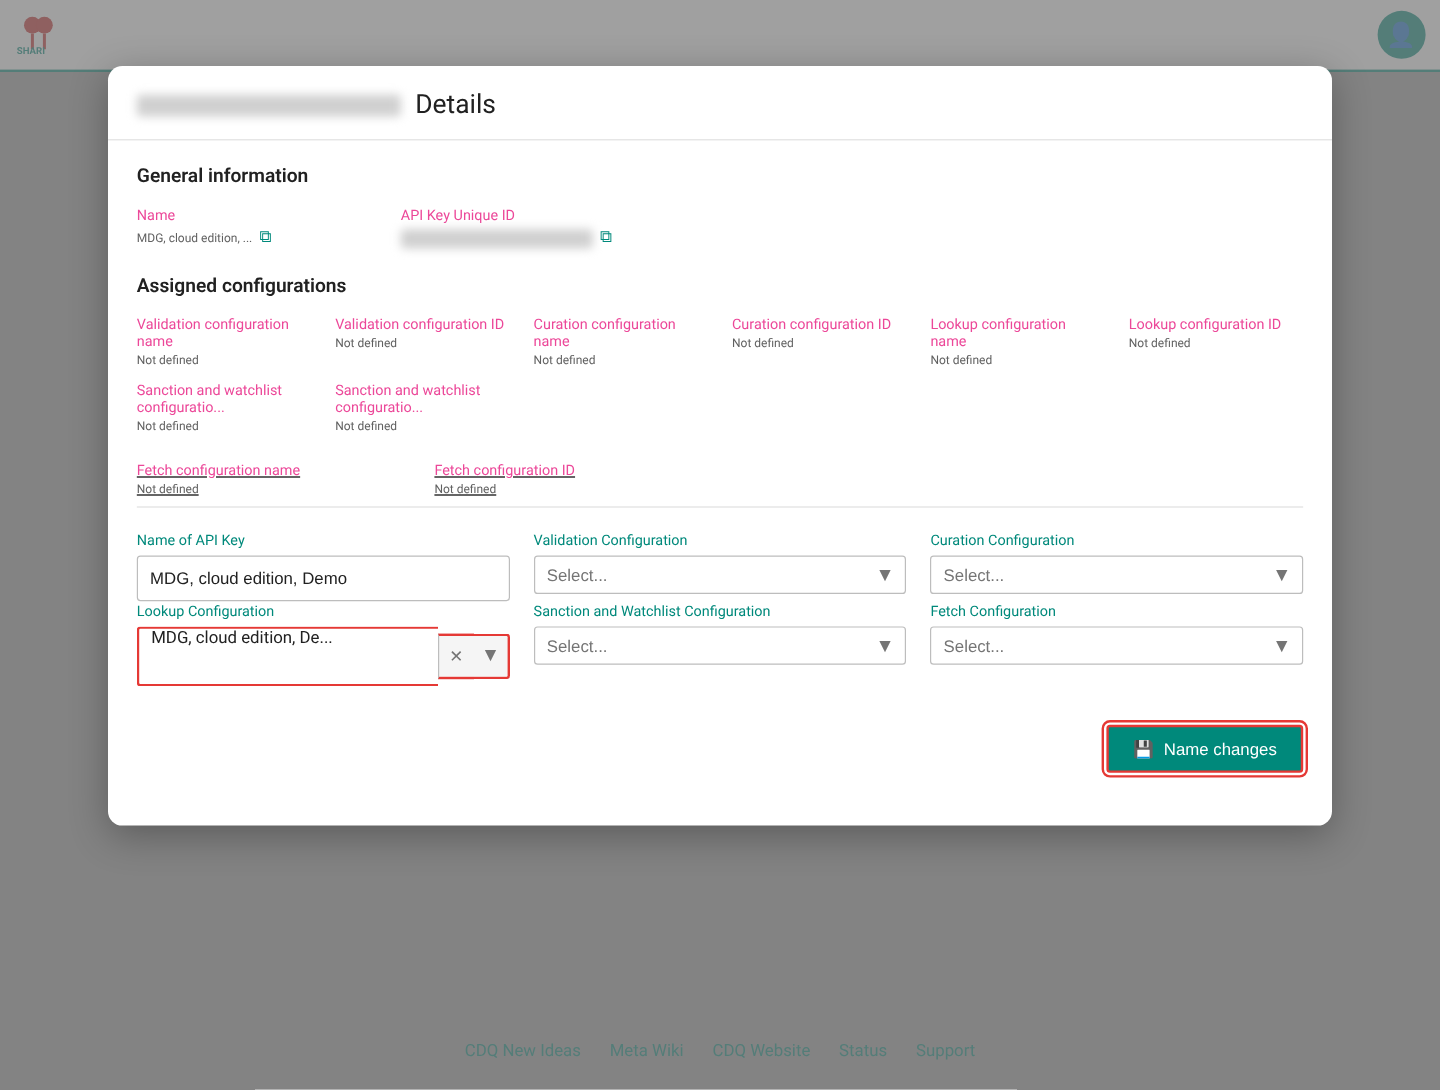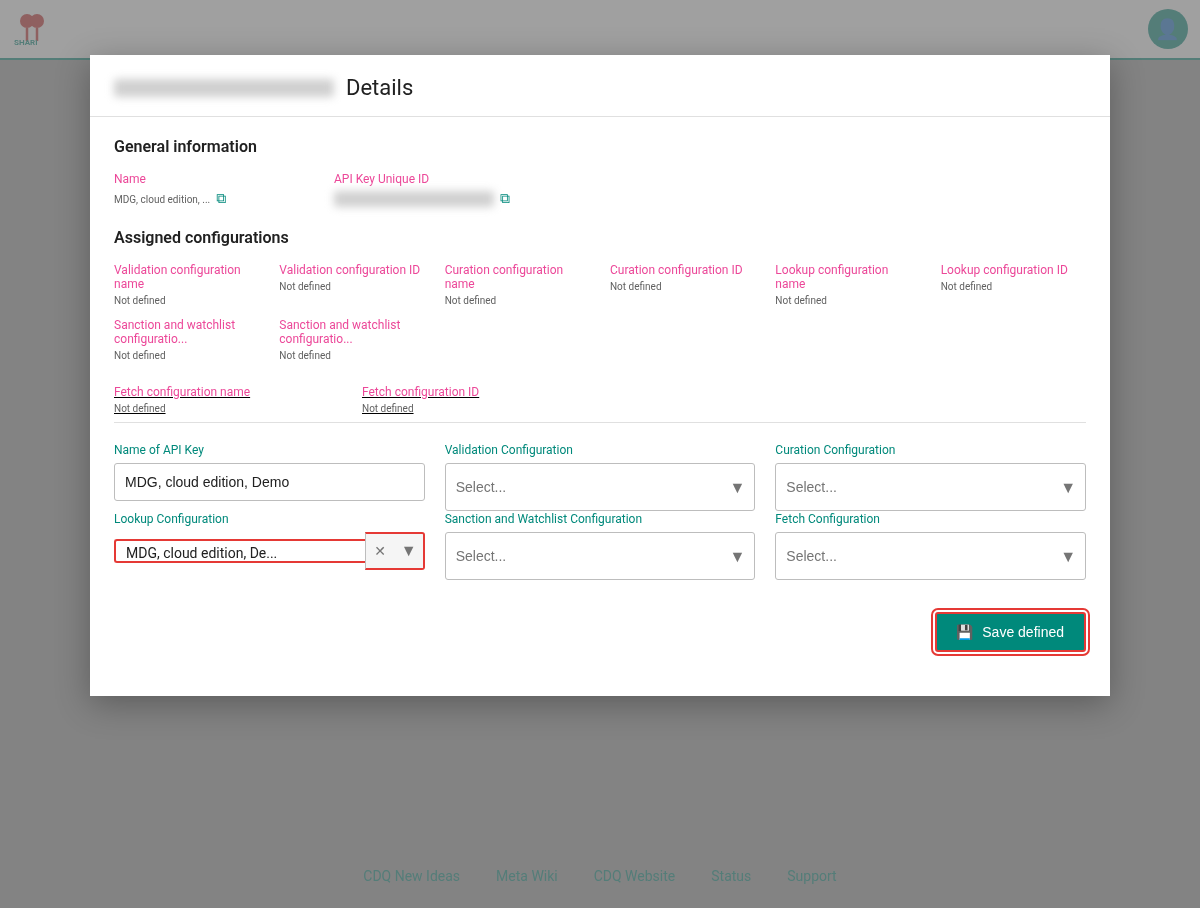--- a/index.html
+++ b/index.html
@@ -52,21 +52,21 @@
     }
 
     
     .modal {
       position: absolute;
       top: 55px;
       left: 50%;
       transform: translateX(-50%);
       width: 1020px;
       background: #fff;
-      border-radius: 0;
+      border-radius: 12px;
       box-shadow: 0 8px 32px rgba(0,0,0,0.3);
       z-index: 10;
       padding: 0 0 24px 0;
     }
 
     
     .modal-header {
       display: flex;
       align-items: center;
       padding: 20px 24px 16px 24px;
@@ -195,21 +195,21 @@
       outline: none;
     }
 
     
     .select-wrapper {
       position: relative;
       width: 100%;
     }
     .select-control {
       width: 100%;
-      height: 48px;
+      height: 32px;
       border: 1px solid #bdbdbd;
       border-radius: 3px;
       padding: 0 32px 0 10px;
       font-size: 14px;
       color: #757575;
       appearance: none;
       background: #fff;
       outline: none;
       cursor: pointer;
     }
@@ -225,30 +225,30 @@
 
     
     .lookup-select-wrapper {
       position: relative;
       width: 100%;
       display: flex;
       align-items: center;
     }
     .lookup-select-inner {
       flex: 1;
-      height: 24px;
+      height: 50px;
       border: 2px solid #e53935;
       border-right: none;
       border-radius: 3px 0 0 3px;
       padding: 0 10px;
       font-size: 14px;
       color: #212121;
       background: #fff;
       display: flex;
-      align-items: flex-end;
+      align-items: flex-start;
       overflow: hidden;
       white-space: nowrap;
     }
     .lookup-clear-btn {
       height: 38px;
       width: 30px;
       border: 2px solid #e53935;
       border-left: 1px solid #bdbdbd;
       border-right: none;
       background: #f5f5f5;
@@ -296,21 +296,21 @@
     }
 
     
     .footer {
       position: absolute;
       bottom: 24px;
       left: 0;
       right: 0;
       display: flex;
       justify-content: center;
-      gap: 36px;
+      gap: 24px;
       z-index: 1;
     }
     .footer-link {
       color: #00897b;
       font-size: 14px;
       text-decoration: none;
       cursor: pointer;
     }
   </style>
 </head>
@@ -465,21 +465,21 @@
             <option value="">Select...</option>
           </select>
           <span class="select-arrow">▼</span>
         </div>
       </div>
     </div>
 
     <div class="save-button-wrapper">
       <button class="save-btn">
         <span>💾</span>
-        <span>Save defined</span>
+        <span>Name changes</span>
       </button>
     </div>
 
   </div>
 </div>
 
 <div class="footer">
   <a class="footer-link">CDQ New Ideas</a>
   <a class="footer-link">Meta Wiki</a>
   <a class="footer-link">CDQ Website</a>

